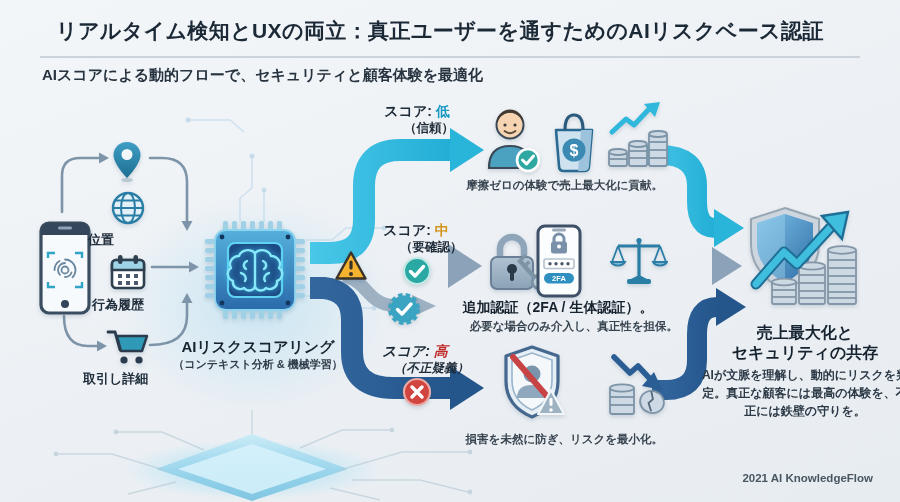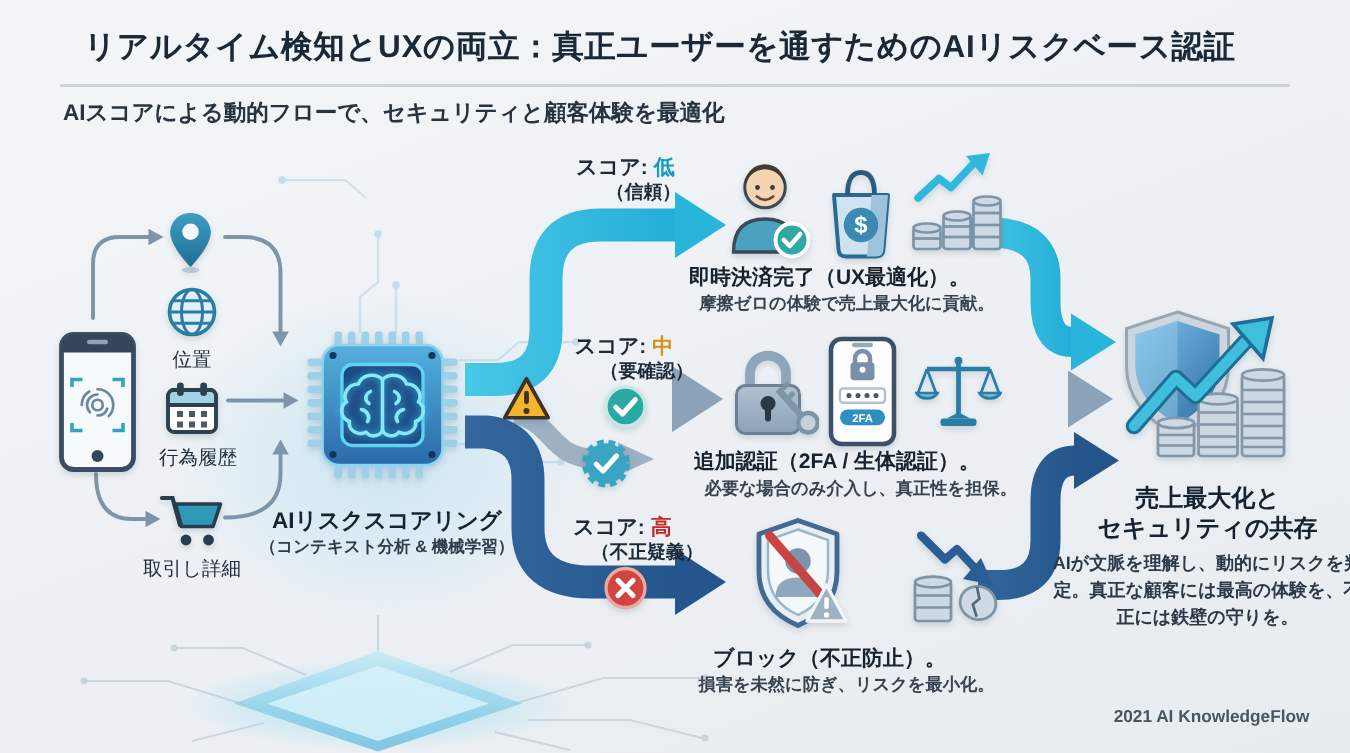--- a/index.html
+++ b/index.html
@@ -11,21 +11,21 @@
   }
   .abs{position:absolute;}
   svg{display:block;}
   .layer{position:absolute;left:0;top:0;z-index:0;}
   .arrows{z-index:1;}
   .content{z-index:2;}
   .title{font-size:21px;font-weight:800;letter-spacing:.4px;color:#1b2836;white-space:nowrap;}
   .divider{height:2px;background:#ccd3da;}
   .subtitle{font-size:15px;font-weight:700;color:#27333f;white-space:nowrap;}
   .tagline{font-size:10px;color:#5e6d7b;white-space:nowrap;}
-  .icon-label{font-size:13px;font-weight:400;color:#202e3c;text-align:center;white-space:nowrap;}
+  .icon-label{font-size:13px;font-weight:700;color:#202e3c;white-space:nowrap;}
   .engine-name{font-size:15px;font-weight:800;color:#17242f;text-align:center;white-space:nowrap;}
   .engine-method{font-size:11px;font-weight:600;color:#2e3b48;text-align:center;white-space:nowrap;}
   .score-block{text-align:center;line-height:1.25;}
   .score-line{font-size:14px;font-weight:800;color:#1d2a37;white-space:nowrap;}
   .score-cond{font-size:12.5px;font-weight:800;color:#1d2a37;white-space:nowrap;margin-left:24px;}
   .outcome{text-align:center;line-height:1.3;}
   .outcome-title{font-size:14px;font-weight:800;color:#16222e;white-space:nowrap;}
   .outcome-desc{font-size:11.5px;font-weight:600;color:#37434f;margin-top:3px;white-space:nowrap;text-align:right;}
   .result-title{font-size:16px;font-weight:800;color:#15222f;text-align:center;line-height:1.25;white-space:nowrap;}
   .result-desc{font-size:12px;font-weight:600;color:#2c3946;text-align:center;line-height:1.5;}
@@ -300,21 +300,21 @@
     </div>
 
     <div class="abs score-block" style="left:377px;top:103px;width:80px;">
       <div class="score-line"><span>スコア:</span> <span style="color: rgb(24, 153, 194);">低</span></div>
       <div class="score-cond">（信頼）</div>
     </div>
     <div class="abs score-block" style="left:376px;top:222px;width:80px;">
       <div class="score-line"><span>スコア:</span> <span style="color: rgb(211, 148, 28);">中</span></div>
       <div class="score-cond">（要確認）</div>
     </div>
-    <div class="abs score-block" style="left:370px;top:343px;width:90px;">
+    <div class="abs score-block" style="left:370px;top:343px;width:90px;font-style:italic;">
       <div class="score-line"><span>スコア:</span> <span style="color: rgb(192, 42, 40);">高</span></div>
       <div class="score-cond">（不正疑義）</div>
     </div>
 
     <div class="abs ico" style="left:402px;top:256px;">
       <svg width="30" height="30" viewBox="0 0 30 30">
         <circle cx="15" cy="15" r="13" fill="#2aa9a4" stroke="#c2e9e5" stroke-width="2.2"></circle>
         <path d="M8.5,15.5 l4.5,4.5 l8.5,-9.5" stroke="#fff" stroke-width="3.4" fill="none" stroke-linecap="round" stroke-linejoin="round"></path>
       </svg>
     </div>
@@ -367,21 +367,20 @@
             <ellipse cx="52" cy="34" rx="9" ry="3"></ellipse>
           <line x1="43" y1="42" x2="61" y2="42"></line>
             <line x1="43" y1="50" x2="61" y2="50"></line>
             <line x1="43" y1="58" x2="61" y2="58"></line>
         </g>
         <path d="M6,32 L20,19 L28,25 L44,8" stroke="#2fb8dc" stroke-width="5" fill="none" stroke-linejoin="round" stroke-linecap="round"></path>
         <polygon points="38,4 54,2 49,17" fill="#2fb8dc"></polygon>
       </svg>
     </div>
     <div class="abs outcome" style="left:443px;top:175px;width:220px;">
-      <div class="outcome-title">即時決済完了（UX最適化）。</div>
       <div class="outcome-desc">摩擦ゼロの体験で売上最大化に貢献。</div>
     </div>
 
     <div class="abs ico" style="left:486px;top:230px;">
       <svg width="60" height="68" viewBox="0 0 60 68">
         <defs>
             <linearGradient id="lockG" x1="0" y1="0" x2="0" y2="1">
           <stop offset="0%" stop-color="#b0c2d2"></stop>
               <stop offset="100%" stop-color="#8ba2b6"></stop>
             </linearGradient>
@@ -391,21 +390,21 @@
         <circle cx="26" cy="39" r="5" fill="#2a3a48"></circle>
         <rect x="24" y="42" width="4" height="9" rx="1.8" fill="#2a3a48"></rect>
         <g transform="translate(42,40) rotate(-42)">
           <circle cx="0" cy="16" r="6.5" fill="#c4d2de" stroke="#7d93a6" stroke-width="3"></circle>
           <rect x="-2.2" y="-14" width="4.4" height="25" fill="#7d93a6"></rect>
           <rect x="2" y="-14" width="6" height="3.4" fill="#7d93a6"></rect>
           <rect x="2" y="-7" width="4.5" height="3.4" fill="#7d93a6"></rect>
         </g>
       </svg>
     </div>
-    <div class="abs ico" style="left:552px;top:224px;">
+    <div class="abs ico" style="left:536px;top:224px;">
       <svg width="46" height="74" viewBox="0 0 46 74">
         <rect x="2" y="2" width="42" height="70" rx="7" fill="#fbfdfe" stroke="#3e5068" stroke-width="3"></rect>
         <rect x="16" y="4.5" width="14" height="3" rx="1.5" fill="#9aa8b8"></rect>
         <path d="M18,18 v-3 a5,5 0 0 1 10,0 v3" stroke="#7a90a8" stroke-width="3" fill="none"></path>
         <rect x="15" y="17.5" width="16" height="12" rx="2.5" fill="#7a90a8"></rect>
         <circle cx="23" cy="22.5" r="2" fill="#fff"></circle>
         <rect x="8" y="35" width="30" height="9.5" rx="2" fill="#ffffff" stroke="#b5c2ce" stroke-width="1.6"></rect>
         <g fill="#4a5a6c">
             <circle cx="14" cy="39.7" r="1.7"></circle>
             <circle cx="20" cy="39.7" r="1.7"></circle>
@@ -460,21 +459,20 @@
           <line x1="4" y1="45" x2="28" y2="45"></line>
             <line x1="4" y1="53" x2="28" y2="53"></line>
           <g transform="translate(46,50) rotate(18)">
               <ellipse cx="0" cy="0" rx="12" ry="11"></ellipse>
               <path d="M-4,-10 L0,-3 L-3,2 L2,9" fill="none" stroke="#55697c" stroke-width="1.8"></path>
             </g>
         </g>
       </svg>
     </div>
     <div class="abs outcome" style="left:443px;top:429px;width:220px;">
-      <div class="outcome-title">ブロック（不正防止）。</div>
       <div class="outcome-desc">損害を未然に防ぎ、リスクを最小化。</div>
     </div>
 
     <div class="abs ico" style="left:742px;top:206px;">
       <svg width="124" height="114" viewBox="0 0 124 114">
         <defs>
           <linearGradient id="resShield" x1="0" y1="0" x2="1" y2="1">
             <stop offset="0%" stop-color="#7cc0e8"></stop>
               <stop offset="100%" stop-color="#2f6ea6"></stop>
           </linearGradient>

